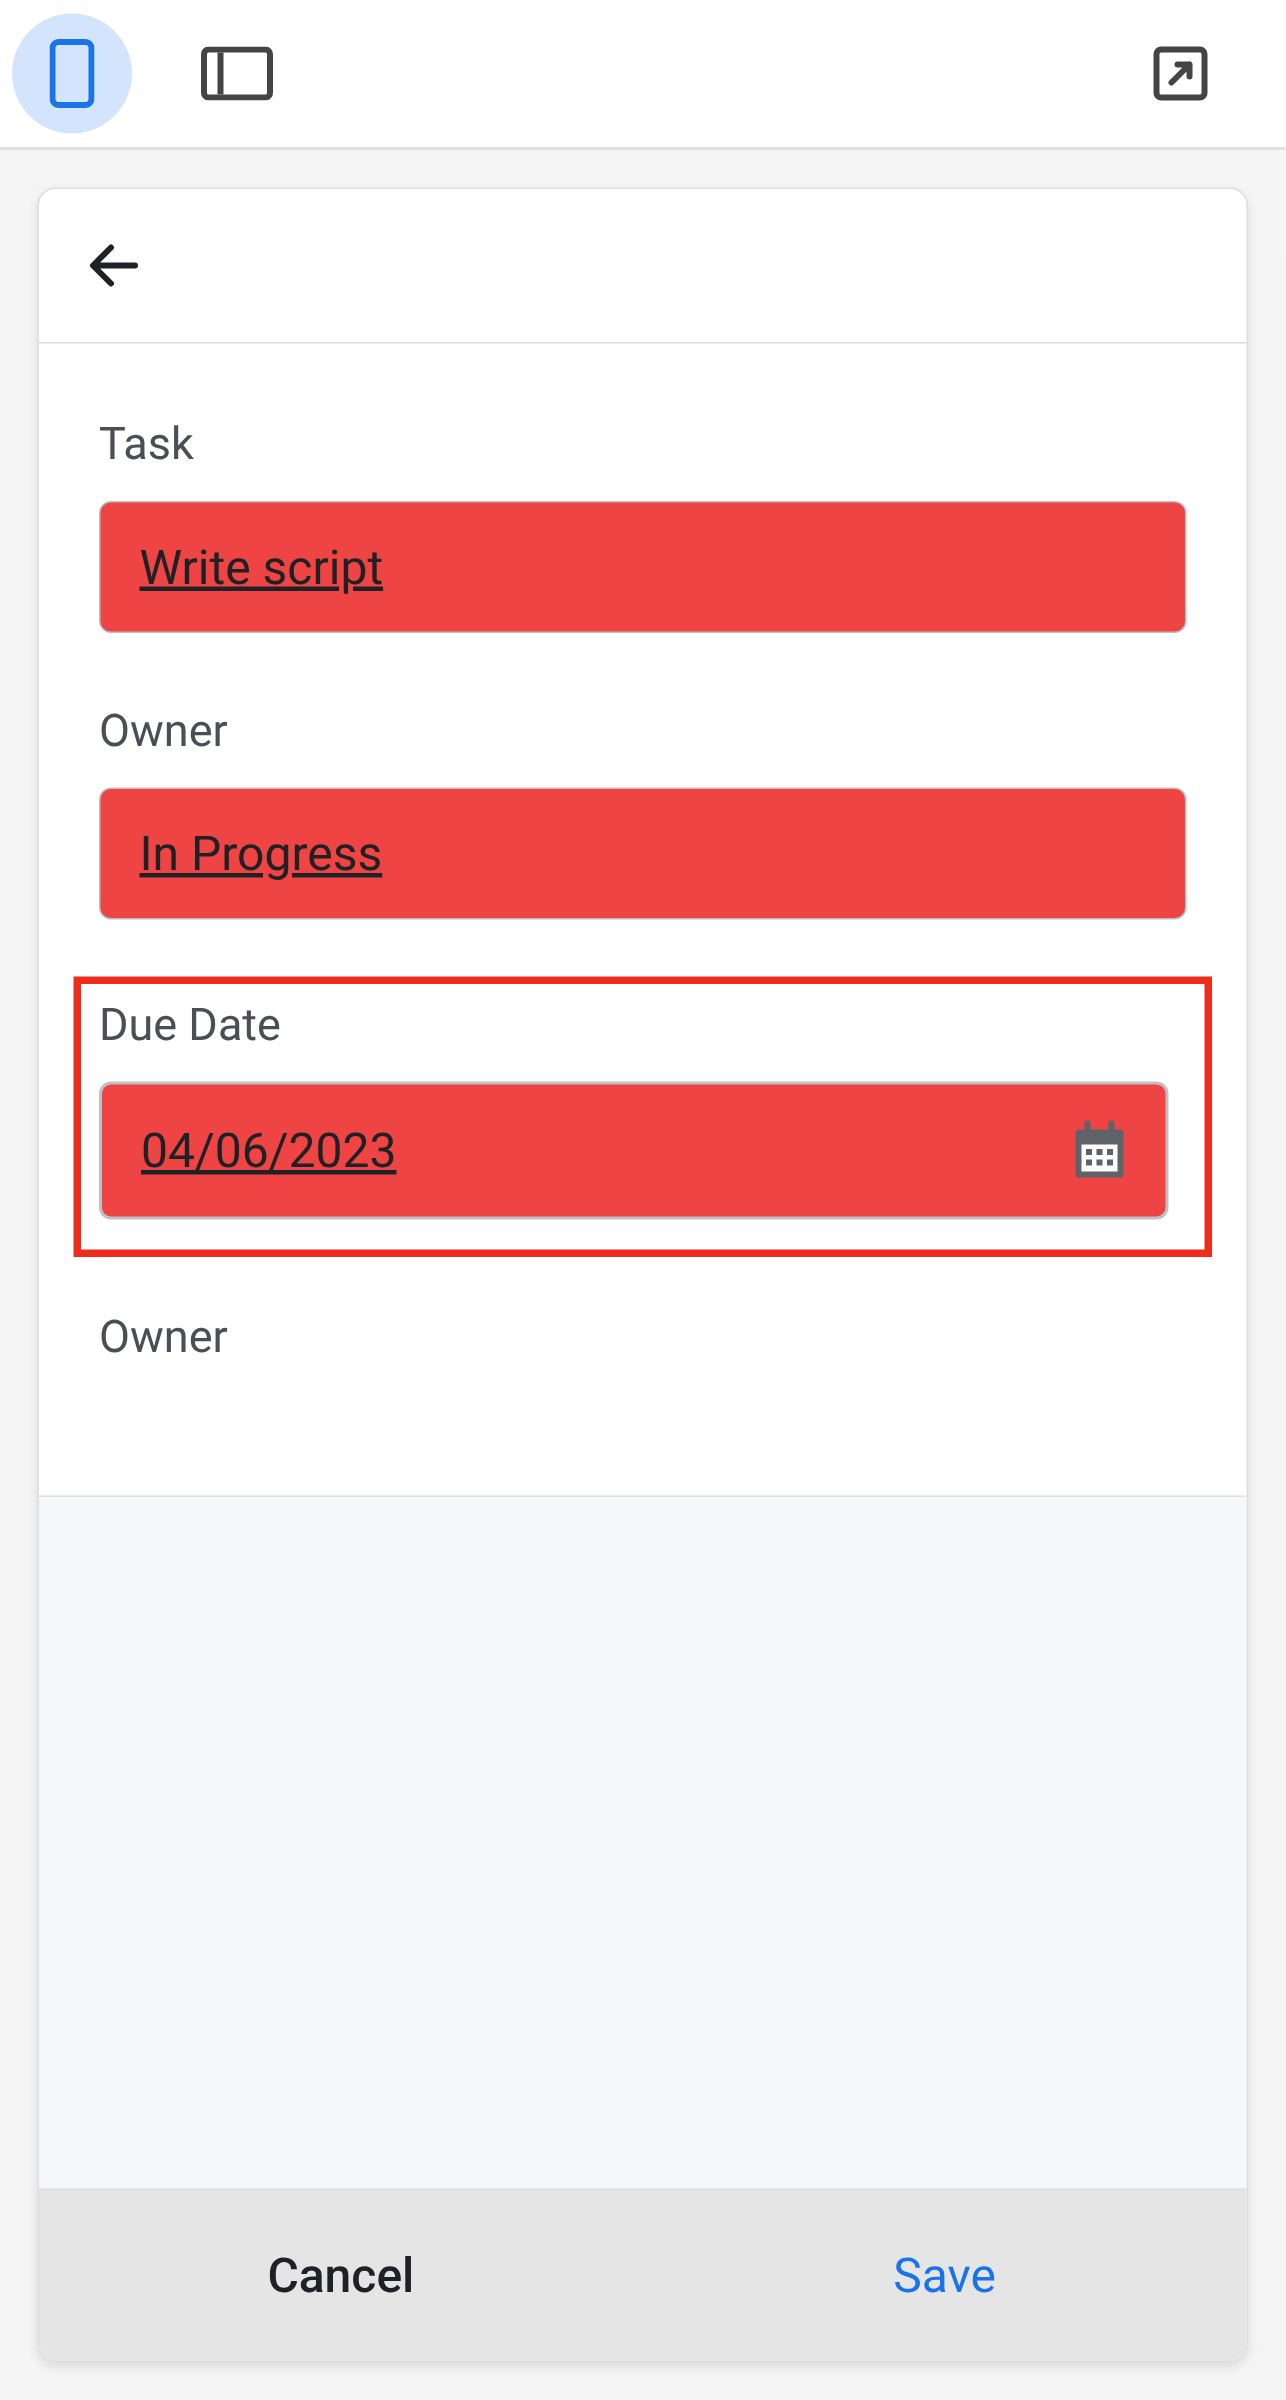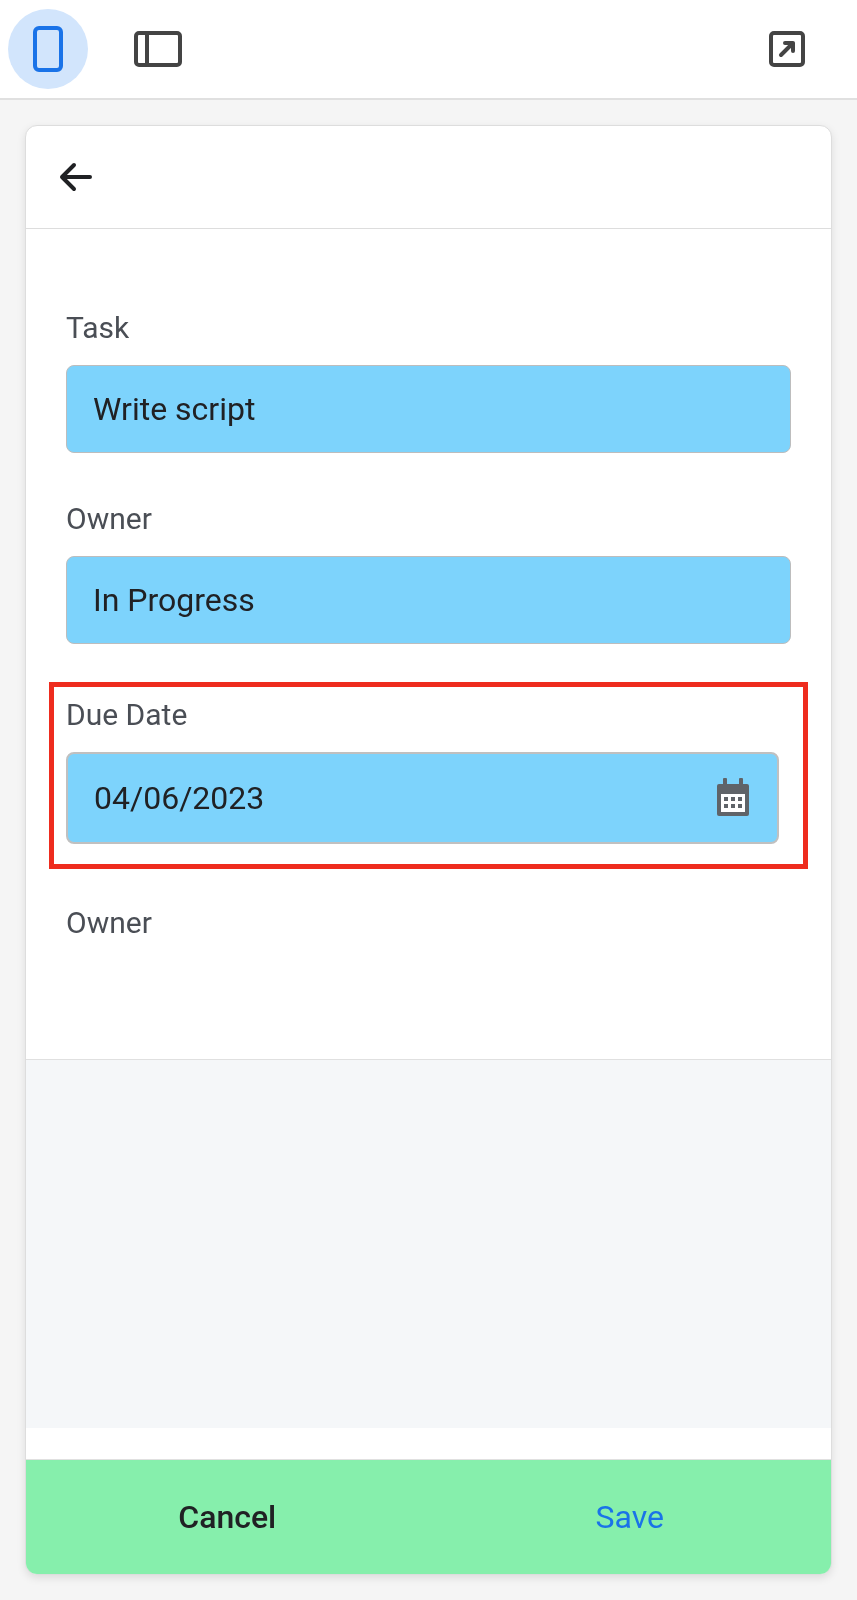--- a/index.html
+++ b/index.html
@@ -48,21 +48,20 @@
     }
     .card {
       background: #fff;
       border: 1px solid #ddd;
       border-radius: 12px;
       box-shadow: 0 3px 8px rgba(0,0,0,0.1);
       height: 100%;
       display: flex;
       flex-direction: column;
       overflow: hidden;
-      gap: 31px;
     }
     .card-header {
       padding: 30px 30px;
       border-bottom: 1px solid #ddd;
     }
     .back-btn {
       cursor: pointer;
     }
     .card-body {
       padding: 50px 40px 40px 40px;
@@ -90,32 +89,33 @@
       margin-bottom: 20px;
       display: block;
     }
     .field-input {
       width: 100%;
       border: 1px solid #bdbdbd;
       border-radius: 8px;
       padding: 24px 26px;
       font-size: 32px;
       color: #202124;
-      background: #7dd3fc;
+      background: #ef4444;
       display: flex;
       align-items: center;
       justify-content: space-between;
+      text-decoration: underline;
     }
     .field-input.date-input {
       border: 2px solid #c0c0c0;
     }
     .card-footer {
       display: flex;
       border-top: 1px solid #e0e0e0;
-      background: #86efac;
+      background: #e5e5e5;
     }
     .footer-btn {
       flex: 1;
       padding: 38px 0;
       text-align: center;
       font-size: 32px;
       font-weight: 500;
       cursor: pointer;
     }
     .footer-btn.cancel {

